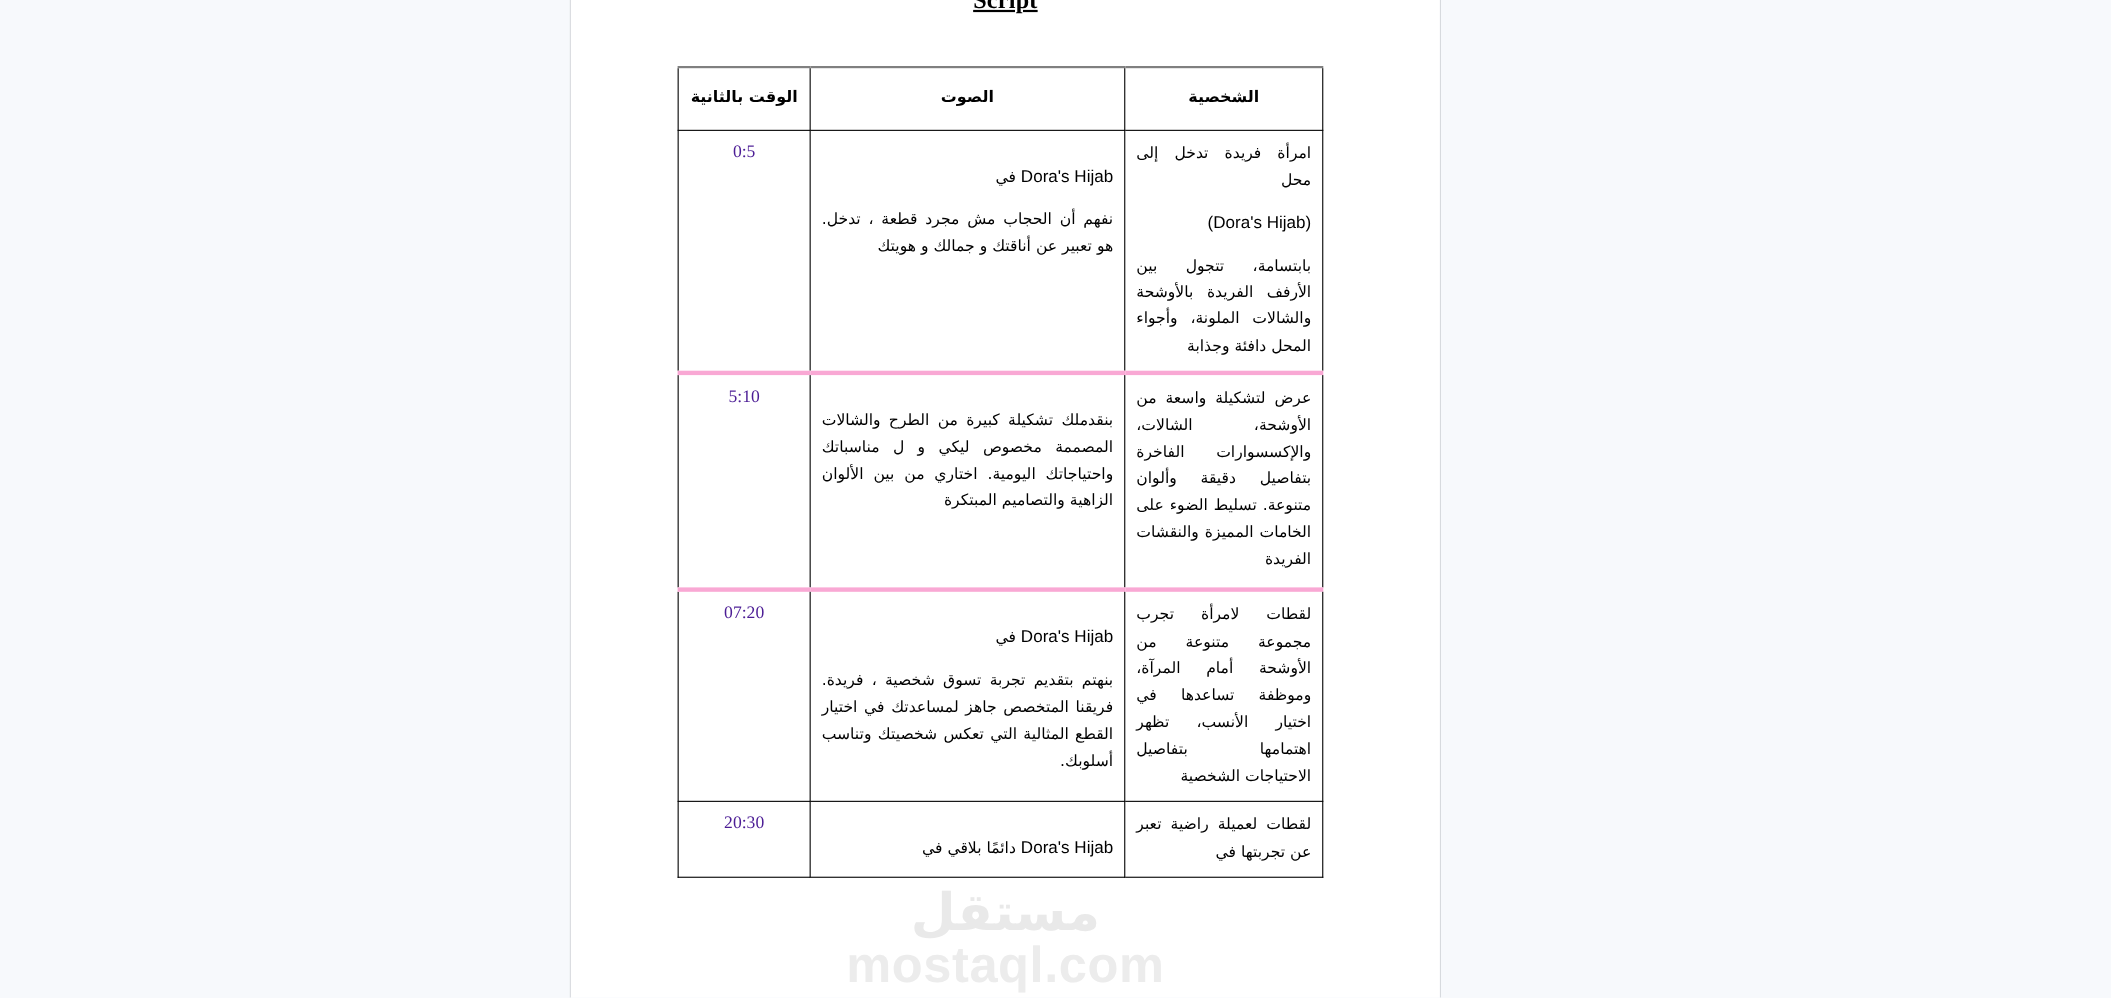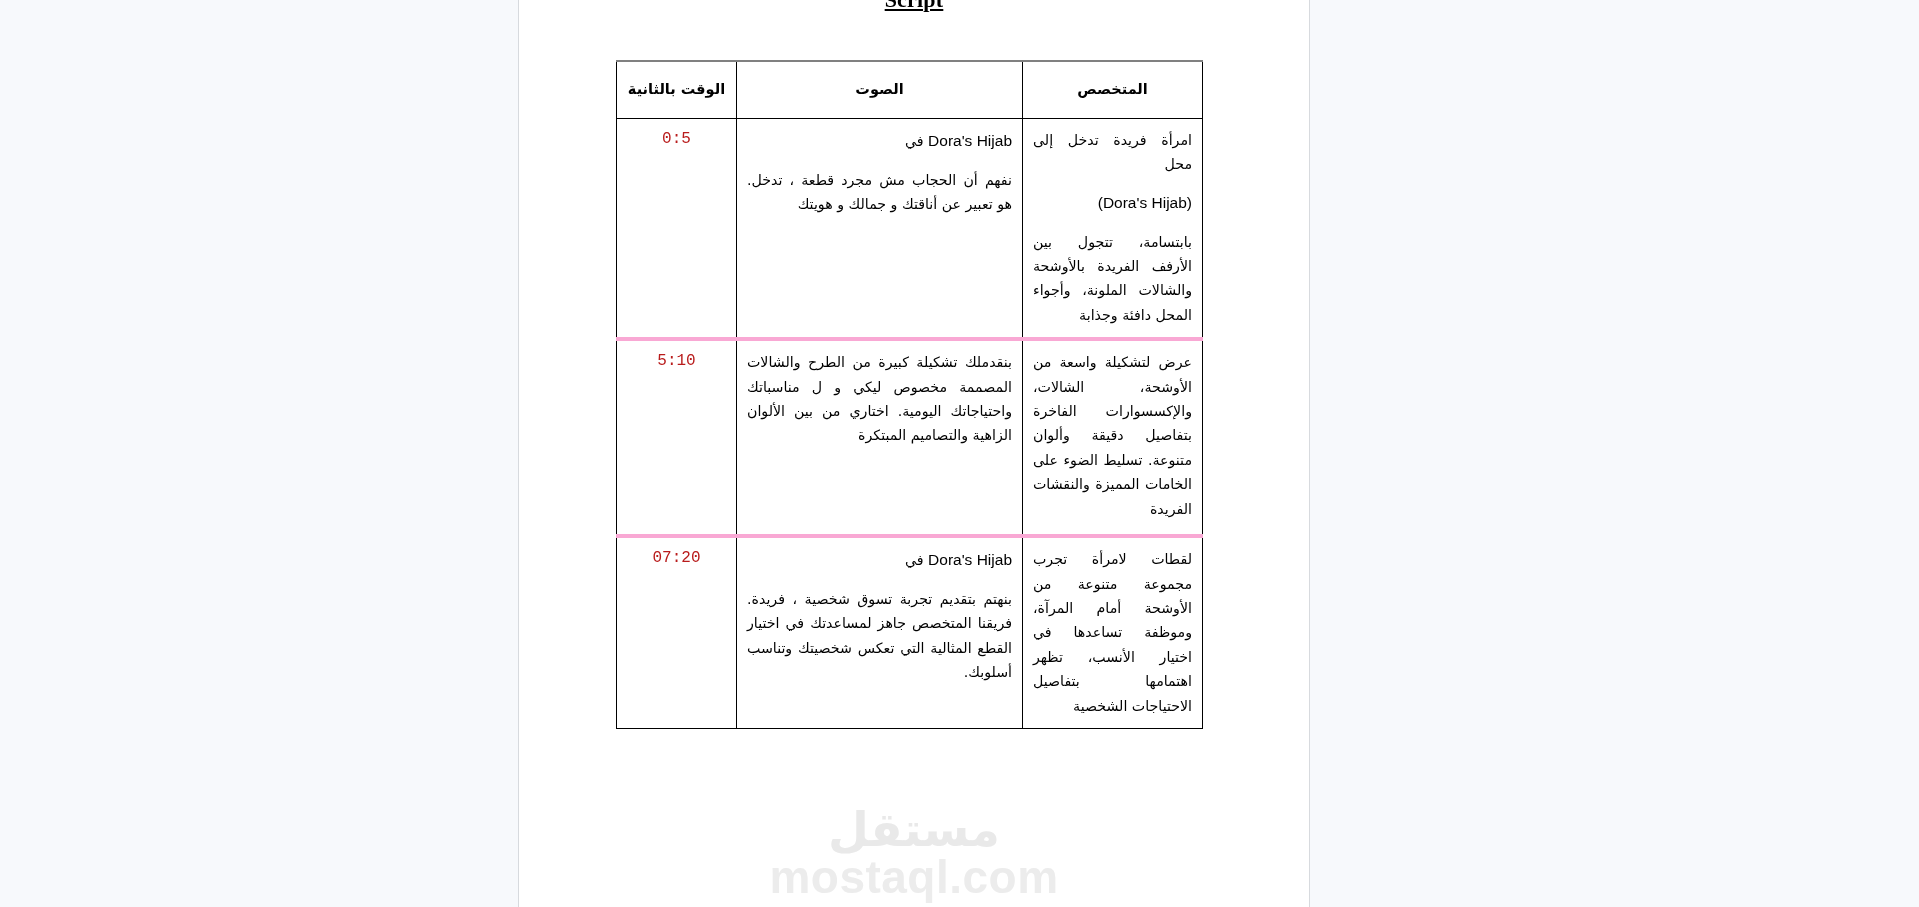--- a/index.html
+++ b/index.html
@@ -139,23 +139,23 @@
     border-top: 1px solid #7a7a7a;
   }
 
   
   td.time-cell {
     text-align: center;
     vertical-align: top;
   }
   .time-text {
     display: block;
-    font-family: Liberation Mono, monospace;
+    font-family: Liberation Serif, serif;
     font-size: 16px;
-    color: #b91c1c;
+    color: #4c1d95;
     padding-top: 2px;
     direction: ltr;
   }
 
   
   td.audio-cell,
   td.image-cell {
     direction: rtl;
     unicode-bidi: embed;
   }
@@ -163,20 +163,21 @@
     direction: rtl;
     unicode-bidi: embed;
     font-family: "DejaVu Sans", "Liberation Sans", sans-serif;
     color: #000000;
   }
   .audio-cell .ar-block {
     font-size: 14.2px;
     line-height: 1.72;
     text-align: justify;
     text-align-last: right;
+    margin-top: 20px;
   }
   .image-cell .ar-block {
     font-size: 14.2px;
     line-height: 1.72;
     text-align: justify;
     text-align-last: right;
   }
   .ar-line { display: block; }
   .ar-line + .ar-line { margin-top: 13px; }
 
@@ -219,21 +220,21 @@
 
         <thead>
           <tr>
             <th>
               <span class="hdr-text">الوقت بالثانية</span>
             </th>
             <th>
               <span class="hdr-text">الصوت</span>
             </th>
             <th>
-              <span class="hdr-text">المتخصص</span>
+              <span class="hdr-text">الشخصية</span>
             </th>
           </tr>
         </thead>
 
         <tbody>
 
           <tr class="row-0">
             <td class="time-cell">
               <span class="time-text">0:5</span>
             </td>
@@ -278,19 +279,34 @@
                 <span class="ar-line">بنهتم بتقديم تجربة تسوق شخصية ، فريدة. فريقنا المتخصص جاهز لمساعدتك في اختيار القطع المثالية التي تعكس شخصيتك وتناسب أسلوبك.</span>
               </div>
             </td>
             <td class="image-cell">
               <div class="ar-block">
                 <span class="ar-line">لقطات لامرأة تجرب مجموعة متنوعة من الأوشحة أمام المرآة، وموظفة تساعدها في اختيار الأنسب، تظهر اهتمامها بتفاصيل الاحتياجات الشخصية</span>
               </div>
             </td>
           </tr>
 
+          <tr class="row-3 last-row">
+            <td class="time-cell">
+              <span class="time-text">20:30</span>
+            </td>
+            <td class="audio-cell">
+              <div class="ar-block">
+                <span class="ar-line"><span class="latin">Dora's Hijab</span> <span>دائمًا بلاقي في</span></span>
+              </div>
+            </td>
+            <td class="image-cell">
+              <div class="ar-block">
+                <span class="ar-line">لقطات لعميلة راضية تعبر عن تجربتها في</span>
+              </div>
+            </td>
+          </tr>
 
         </tbody>
       </table>
 
     </div>
   </div>
 </div>
 
 </body></html>

